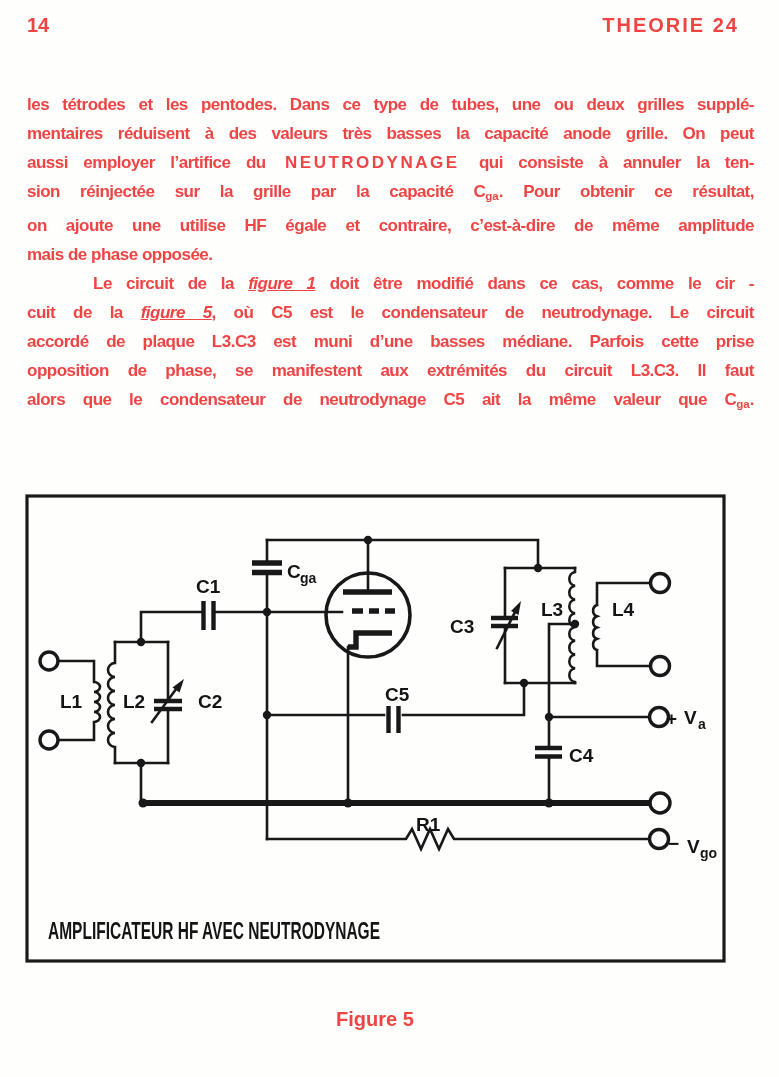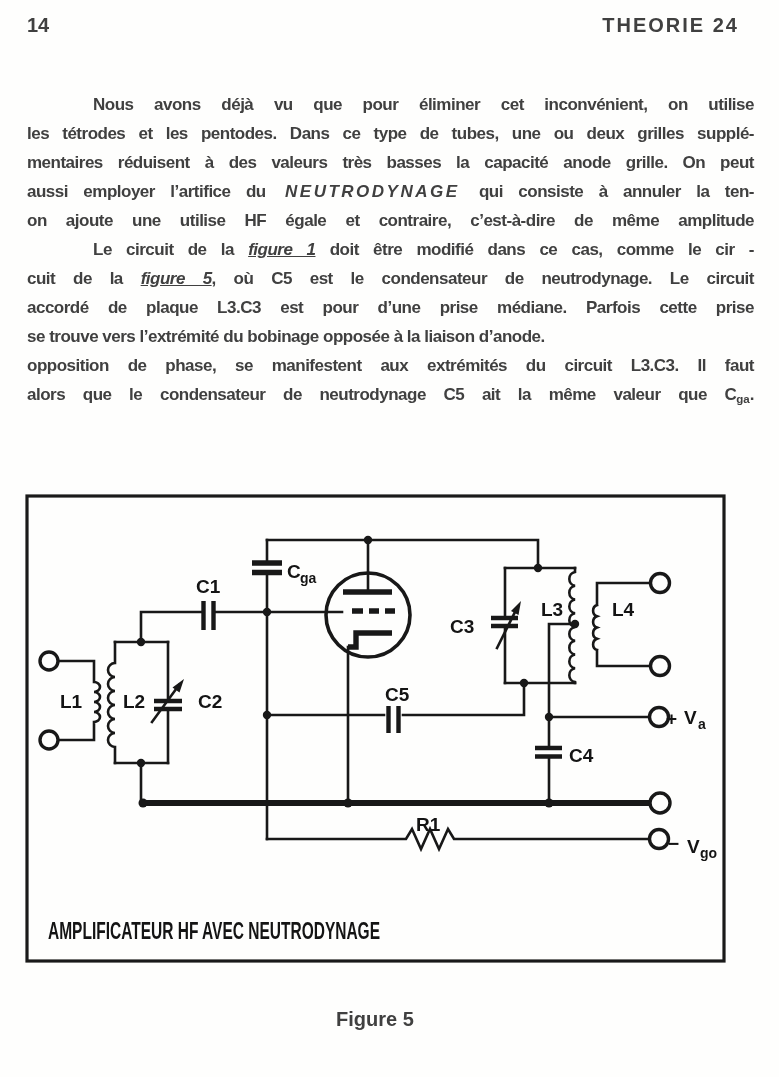--- a/index.html
+++ b/index.html
@@ -1,29 +1,29 @@
 <!DOCTYPE html>
 <html><head>
 <meta charset="utf-8">
 <style>
   html,body{margin:0;padding:0;background:#e8e8e8;}
-  #page{position:relative;width:779px;height:1077px;background:#fefefd;color:#404040;
+  #page{position:relative;width:779px;height:1077px;background:#fefefd;color:#ef4444;
         font-family:"Liberation Sans",sans-serif;overflow:hidden;}
   
   .hdr{position:absolute;top:14px;left:27px;right:26px;height:26px;
        font-weight:700;font-size:20px;}
   .pageno{position:absolute;left:0;top:0;}
   .booktitle{position:absolute;right:14px;top:0;letter-spacing:2px;}
   
   #bodytext{position:absolute;left:27px;top:90px;width:727px;
             font-weight:700;font-size:17px;line-height:29px;letter-spacing:-0.5px;}
   .tl{text-align:justify;text-align-last:justify;white-space:normal;}
   .tl.last{text-align-last:left;}
   .tl.ind{text-indent:66px;}
-  .emph{font-style:italic;letter-spacing:2.5px;padding:0 4px;}
+  .emph{letter-spacing:2.5px;padding:0 4px;}
   .ital{font-style:italic;text-decoration:underline;}
   .sub{font-size:0.68em;vertical-align:-0.28em;letter-spacing:0;}
   
   #figsvg{position:absolute;left:0px;top:494px;width:779px;height:470px;}
   .wire{fill:none;stroke:#181818;stroke-width:2.6px;stroke-linecap:square;}
   .thick{fill:none;stroke:#181818;stroke-width:4.4px;stroke-linecap:butt;}
   .tube{fill:none;stroke:#181818;stroke-width:3.6px;}
   .elec{fill:none;stroke:#181818;stroke-width:5.4px;stroke-linecap:butt;}
   .bus{fill:none;stroke:#181818;stroke-width:6px;stroke-linecap:butt;}
   .term{fill:#fefefd;stroke:#181818;stroke-width:3.4px;}
@@ -41,31 +41,31 @@
 
 <div id="page">
 
   <div class="hdr">
     <span class="pageno">14</span>
     <span class="booktitle">THEORIE 24</span>
   </div>
 
   <div id="bodytext">
     <div>
-      <div class="tl ind">Nous avons déjà vu que pour éliminer cet inconvénient, on utilise</div>
       <div class="tl">les tétrodes et les pentodes. Dans ce type de tubes, une ou deux grilles supplé-</div>
       <div class="tl">mentaires réduisent à des valeurs très basses la capacité anode grille. On peut</div>
       <div class="tl">aussi employer l’artifice du <span class="emph">NEUTRODYNAGE</span> qui consiste à annuler la ten-</div>
+      <div class="tl">sion réinjectée sur la grille par la capacité C<span class="sub">ga</span>. Pour obtenir ce résultat,</div>
       <div class="tl">on ajoute une utilise HF égale et contraire, c’est-à-dire de même amplitude</div>
+      <div class="tl last">mais de phase opposée.</div>
     </div>
     <div>
       <div class="tl ind">Le circuit de la <span class="ital">figure 1</span> doit être modifié dans ce cas, comme le cir -</div>
       <div class="tl">cuit de la <span class="ital">figure 5</span>, où C5 est le condensateur de neutrodynage. Le circuit</div>
-      <div class="tl">accordé de plaque L3.C3 est pour d’une prise médiane. Parfois cette prise</div>
-      <div class="tl last">se trouve vers l’extrémité du bobinage opposée à la liaison d’anode.</div>
+      <div class="tl">accordé de plaque L3.C3 est muni d’une basses médiane. Parfois cette prise</div>
     </div>
     <div>
       <div class="tl">opposition de phase, se manifestent aux extrémités du circuit L3.C3. Il faut</div>
       <div class="tl">alors que le condensateur de neutrodynage C5 ait la même valeur que C<span class="sub">ga</span>.</div>
     </div>
   </div>
 
   <svg id="figsvg" viewBox="0 494 779 470">
     <rect class="border" x="27" y="496" width="697" height="465"></rect>
 

